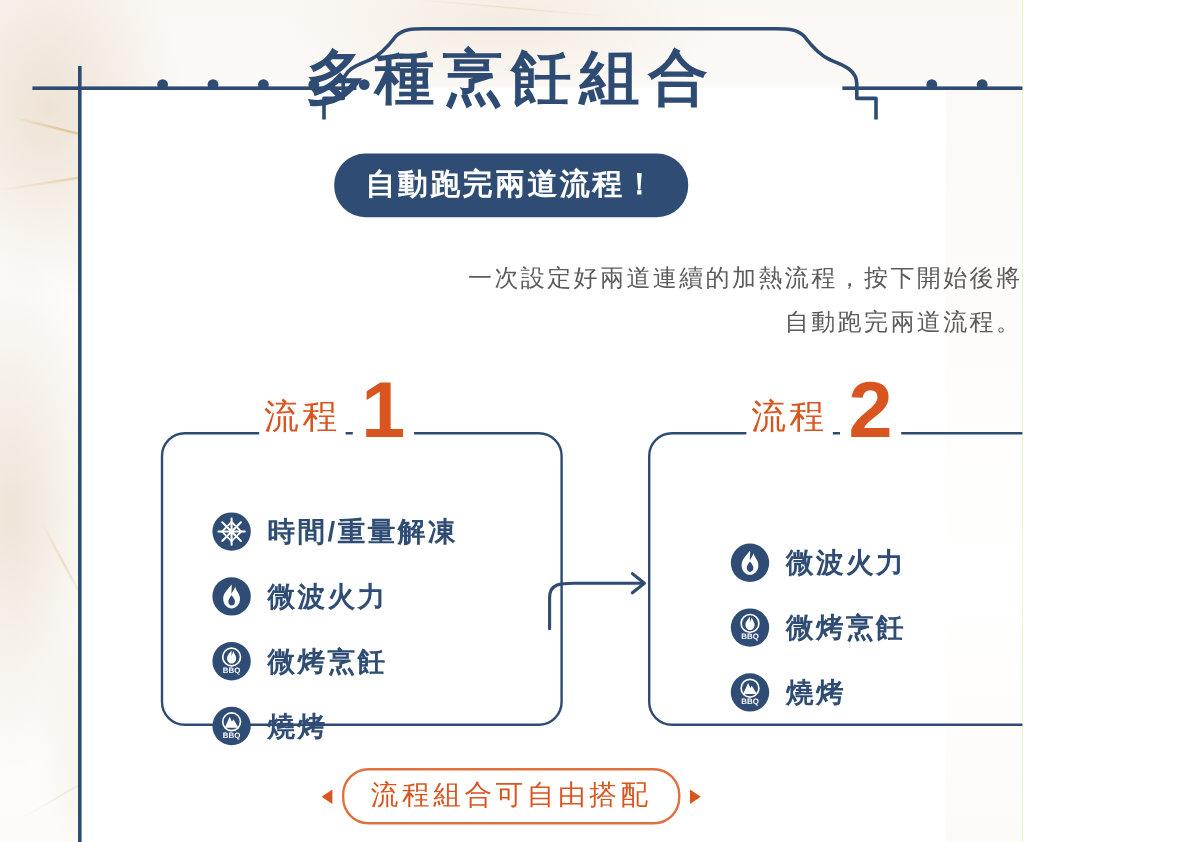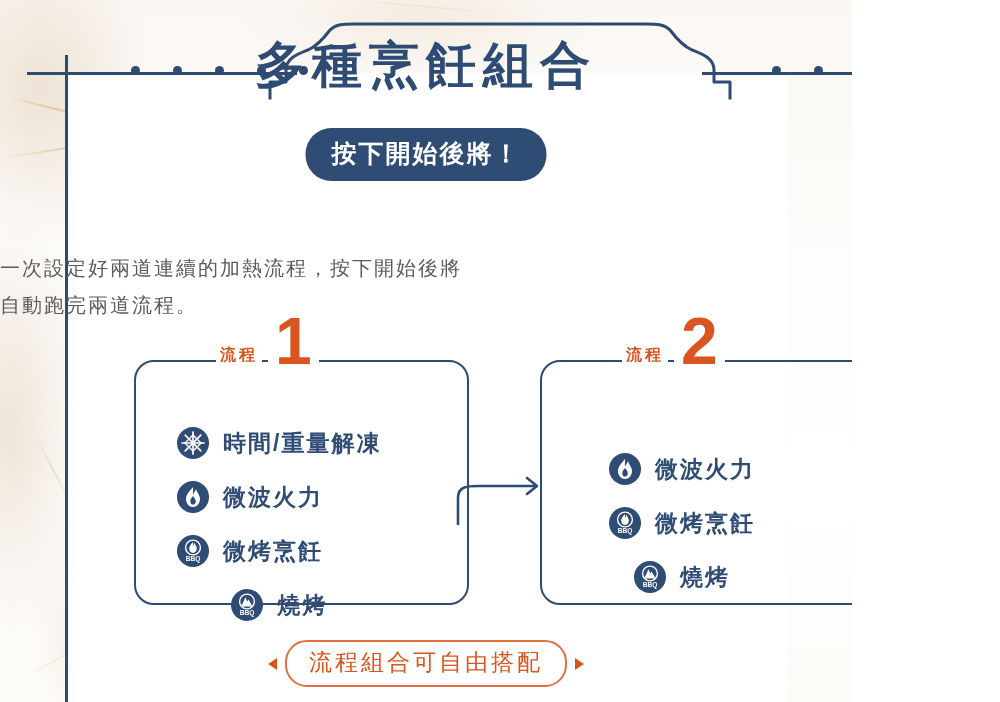--- a/index.html
+++ b/index.html
@@ -77,57 +77,57 @@
     background:#2f4c74; color:#ffffff;
     border-radius:26px;
     padding:9px 26px 11px;
     font-size:25px; font-weight:700; letter-spacing:2px;
     white-space:nowrap;
   }
 
   
   .desc {
     position:absolute; left:0; right:0; top:214px;
-    text-align:left;
+    text-align:right;
     color:#5b5b5b;
-    font-size:20px; line-height:1.85; letter-spacing:2px;margin-top:36px;
+    font-size:20px; line-height:1.85; letter-spacing:2px;
   }
 
   
   .flow-box {
     position:absolute;
     border:2.5px solid #2e4b73;
     border-radius:20px;
     background:transparent;
   }
   .flow-box.one { left:134px; top:360px; width:335px; height:245px; }
   .flow-box.two { left:540px; top:360px; width:335px; height:245px; }
 
   .flow-tag {
     position:absolute;
     display:flex; align-items:flex-end; gap:6px;
     z-index:5;
   }
   .flow-tag.one { left:216px; top:316px; }
   .flow-tag.two { left:622px; top:316px; }
   .flow-tag .lbl {
-    font-size:16px; font-weight:700; color:#d9551f; letter-spacing:3px;
+    font-size:29px; font-weight:400; color:#d9551f; letter-spacing:3px;
     background:#ffffff; padding:0 4px 4px; line-height:1;
   }
   .flow-tag .num {
     font-size:66px; font-weight:800; color:#d9551f; line-height:.78;
     background:#ffffff; padding:0 7px;
     font-family:"Liberation Sans","DejaVu Sans",sans-serif;
   }
 
   .items { position:absolute; }
   .items.one { left:176px; top:406px; }
   .items.two { left:608px; top:432px; }
   .item { display:flex; align-items:center; gap:13px; margin-bottom:19px;margin-top:20px; }
-  .item:last-child { margin-bottom:0;justify-content:center; }
+  .item:last-child { margin-bottom:0; }
   .item .lab {
     font-size:23px; font-weight:700; color:#2f4c74; letter-spacing:2px; line-height:1;
   }
   .icon-circle { width:34px; height:34px; flex:0 0 34px; }
 
   
   .connector { position:absolute; left:448px; top:450px; width:110px; height:80px; }
 
   
   .footer {
@@ -183,21 +183,21 @@
   <div class="plaque">
     <svg width="464" height="78" viewBox="0 0 464 78">
       <path d="M2,76 L2,60 L18,60 L18,48 C18,36 30,32 40,28 C49,24 56,16 62,8 C68,2 76,2 86,2
                L378,2 C388,2 396,2 402,8 C408,16 415,24 424,28 C434,32 446,36 446,48
                L446,60 L462,60 L462,76" fill="none" stroke="#2e4b73" stroke-width="3" stroke-linejoin="round" stroke-linecap="square"></path>
     </svg>
   </div>
 
   <div class="title">多種烹飪組合</div>
 
-  <div class="sub-badge">按下開始後將！</div>
+  <div class="sub-badge">自動跑完兩道流程！</div>
 
   <div class="desc">
     <div>一次設定好兩道連續的加熱流程，按下開始後將</div>
     <div>自動跑完兩道流程。</div>
   </div>
 
   <div class="flow-box one"></div>
   <div class="flow-tag one">
     <span class="lbl">流程</span>
     <span class="num">1</span>

